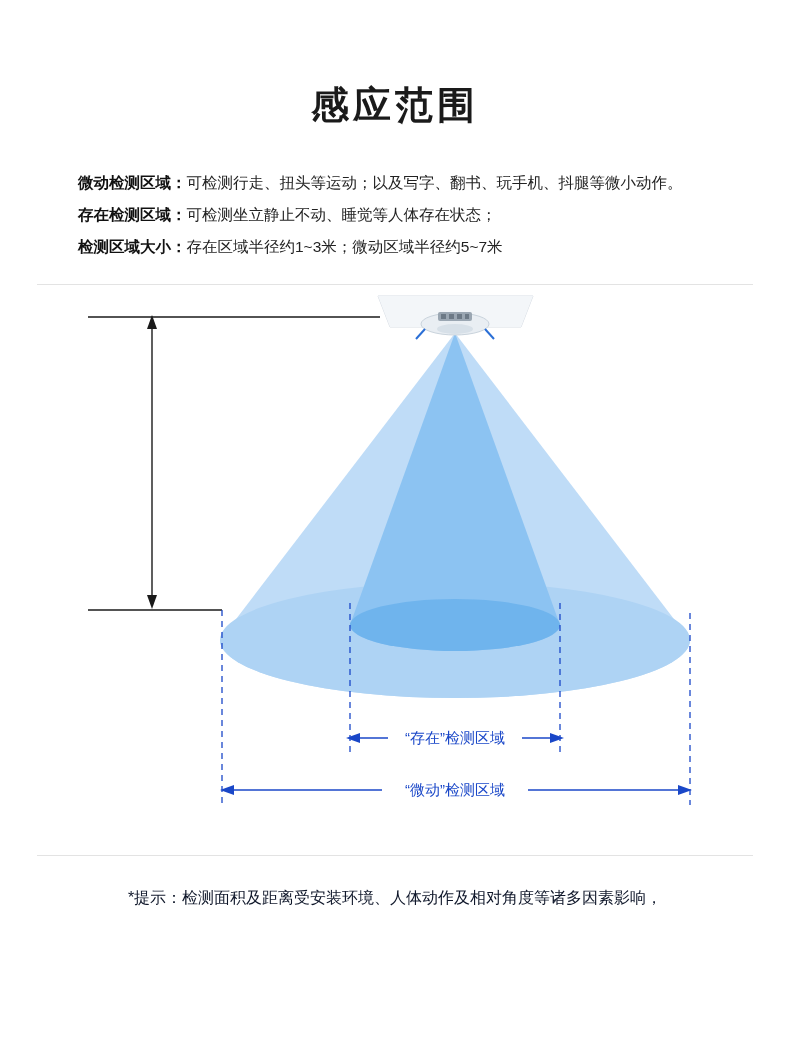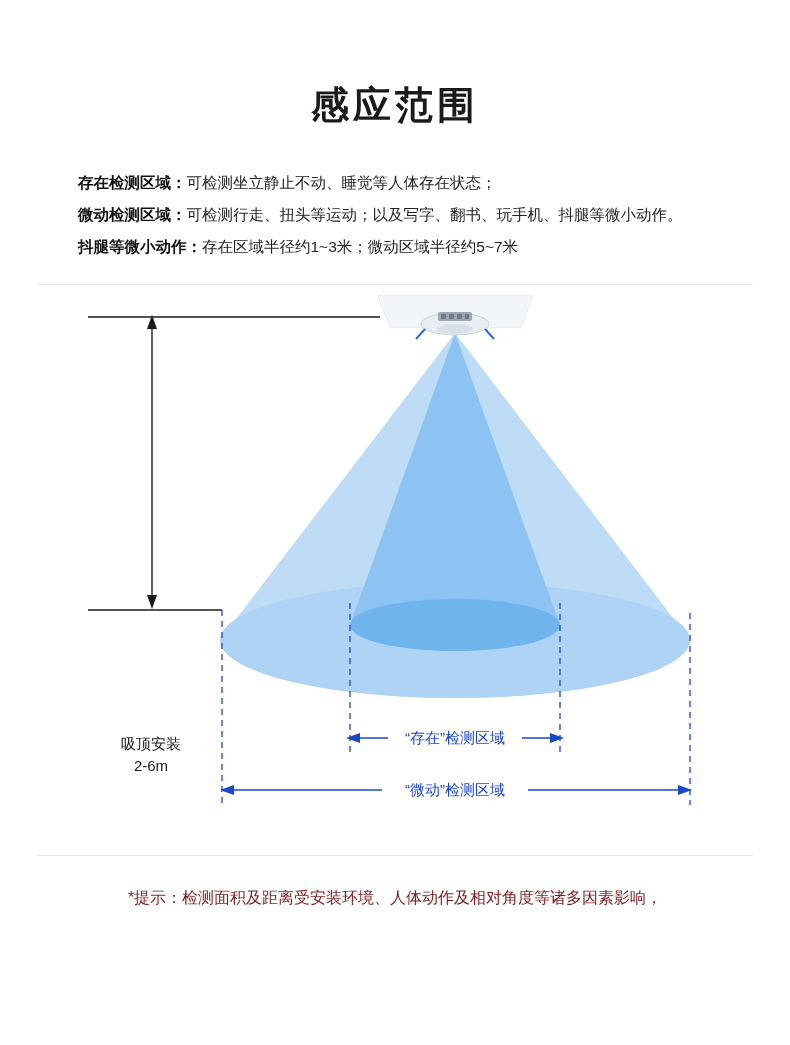--- a/index.html
+++ b/index.html
@@ -85,46 +85,46 @@
     width: 716px;
     height: 1px;
     background: #e3e3e3;
   }
   .note {
     margin-top: 26px;
     padding: 0 44px;
     text-align: center;
     font-size: 16px;
     line-height: 1.95;
-    color: #7f1d1d;
+    color: #0f172a;
   }
   .note div { white-space: nowrap; }
 
   .svg-text {
     font-family: "Liberation Sans", "DejaVu Sans", sans-serif;
     font-size: 15px;
     fill: #1a47c8;
   }
 </style>
 </head>
 <body>
 
 <div class="page">
 
   <h1 class="title">感应范围</h1>
 
   <div class="desc">
     <div class="desc-row">
+      <span class="desc-label">微动检测区域：</span><span class="desc-text">可检测行走、扭头等运动；以及写字、翻书、玩手机、抖腿等微小动作。</span>
+    </div>
+    <div class="desc-row">
       <span class="desc-label">存在检测区域：</span><span class="desc-text">可检测坐立静止不动、睡觉等人体存在状态；</span>
     </div>
     <div class="desc-row">
-      <span class="desc-label">微动检测区域：</span><span class="desc-text">可检测行走、扭头等运动；以及写字、翻书、玩手机、抖腿等微小动作。</span>
-    </div>
-    <div class="desc-row">
-      <span class="desc-label">抖腿等微小动作：</span><span class="desc-text">存在区域半径约1~3米；微动区域半径约5~7米</span>
+      <span class="desc-label">检测区域大小：</span><span class="desc-text">存在区域半径约1~3米；微动区域半径约5~7米</span>
     </div>
   </div>
 
   <div class="divider"></div>
 
   <div class="diagram-wrap">
     <svg width="790" height="570" viewBox="0 0 790 570" xmlns="http://www.w3.org/2000/svg">
 
       <path d="M 455 48 L 690 355 A 235 58 0 0 1 220 355 Z" fill="#bfdcf7"></path>
 
@@ -165,24 +165,20 @@
       <polygon points="564,453 550,448 550,458" fill="#1a47c8"></polygon>
       <text class="svg-text" x="455" y="458" text-anchor="middle">“存在”检测区域</text>
 
       <line x1="226" y1="505" x2="382" y2="505" stroke="#1a47c8" stroke-width="1.6"></line>
       <polygon points="220,505 234,500 234,510" fill="#1a47c8"></polygon>
       <line x1="528" y1="505" x2="686" y2="505" stroke="#1a47c8" stroke-width="1.6"></line>
       <polygon points="692,505 678,500 678,510" fill="#1a47c8"></polygon>
       <text class="svg-text" x="455" y="510" text-anchor="middle">“微动”检测区域</text>
     </svg>
 
-    <div class="dim-label">
-      <div>吸顶安装</div>
-      <div>2-6m</div>
-    </div>
   </div>
 
   <div class="divider-bottom"></div>
 
   <div class="note">
     <div>*提示：检测面积及距离受安装环境、人体动作及相对角度等诸多因素影响，</div>
   </div>
 
 </div>
 

